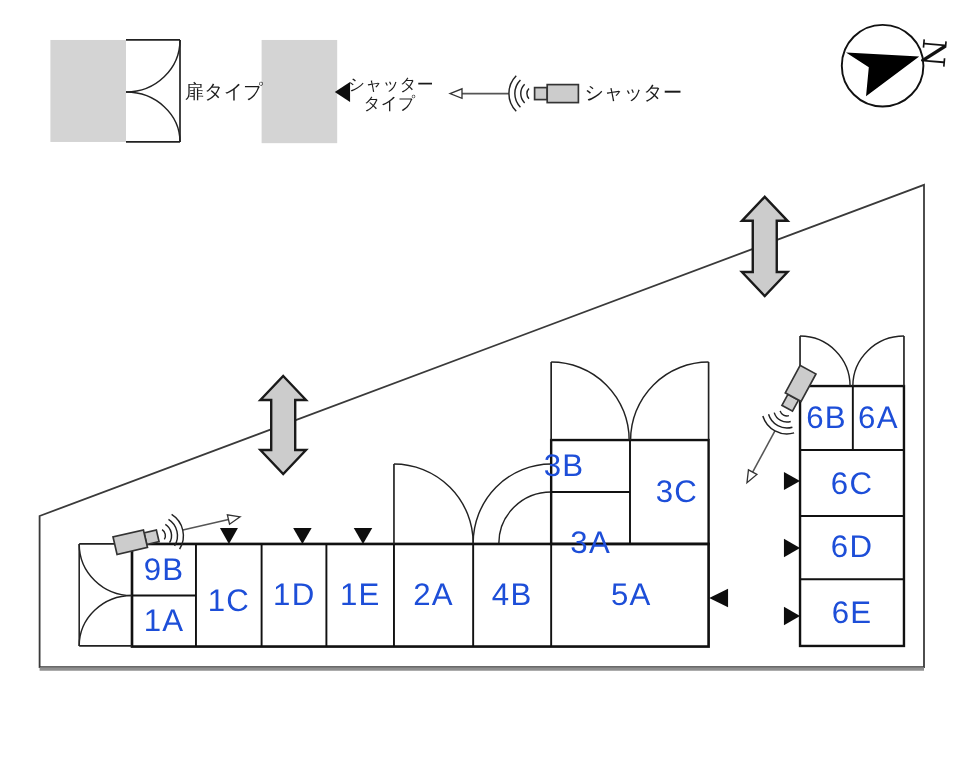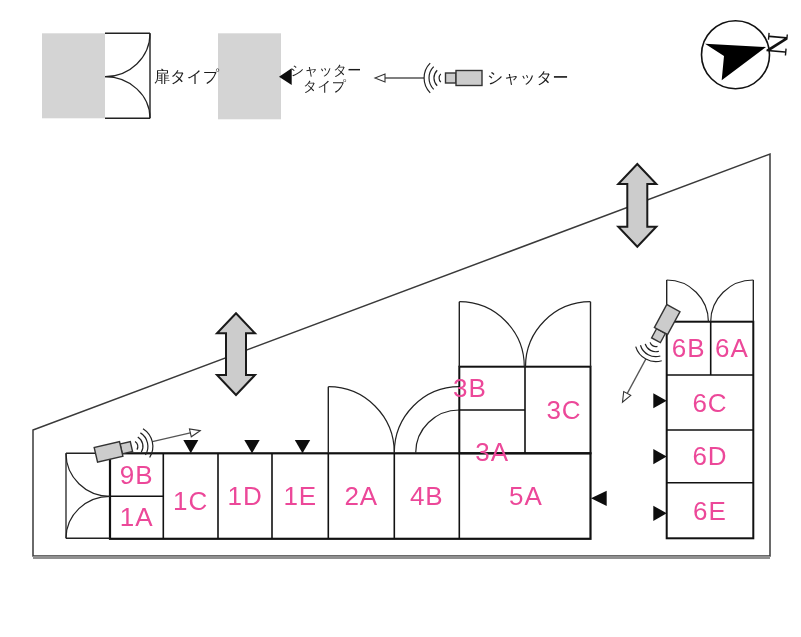--- a/index.html
+++ b/index.html
@@ -1,19 +1,19 @@
 <!DOCTYPE html>
 <html><head>
 <meta charset="utf-8">
 <style>
   html,body{margin:0;padding:0;background:#fff;}
   #stage{position:relative;width:801px;height:637px;background:#ffffff;overflow:hidden;
          font-family:"Liberation Sans", sans-serif;}
   #plan-svg{position:absolute;left:0;top:0;}
-  .lbl{position:absolute;transform:translate(-50%,-50%);font-size:26px;color:#ec4899;
+  .lbl{position:absolute;transform:translate(-50%,-50%);font-size:26px;color:#1d4ed8;
        letter-spacing:1px;white-space:nowrap;}
   .legend-text{position:absolute;transform:translateY(-50%);font-size:16px;color:#1a1a1a;white-space:nowrap;}
   .legend-text.small{font-size:14px;line-height:16px;}
   .north-label{position:absolute;transform:translate(-50%,-50%) rotate(95deg);
        font-family:"DejaVu Serif", serif;font-size:27px;color:#111;}
 </style>
 </head>
 <body>
 
 <div id="stage">

